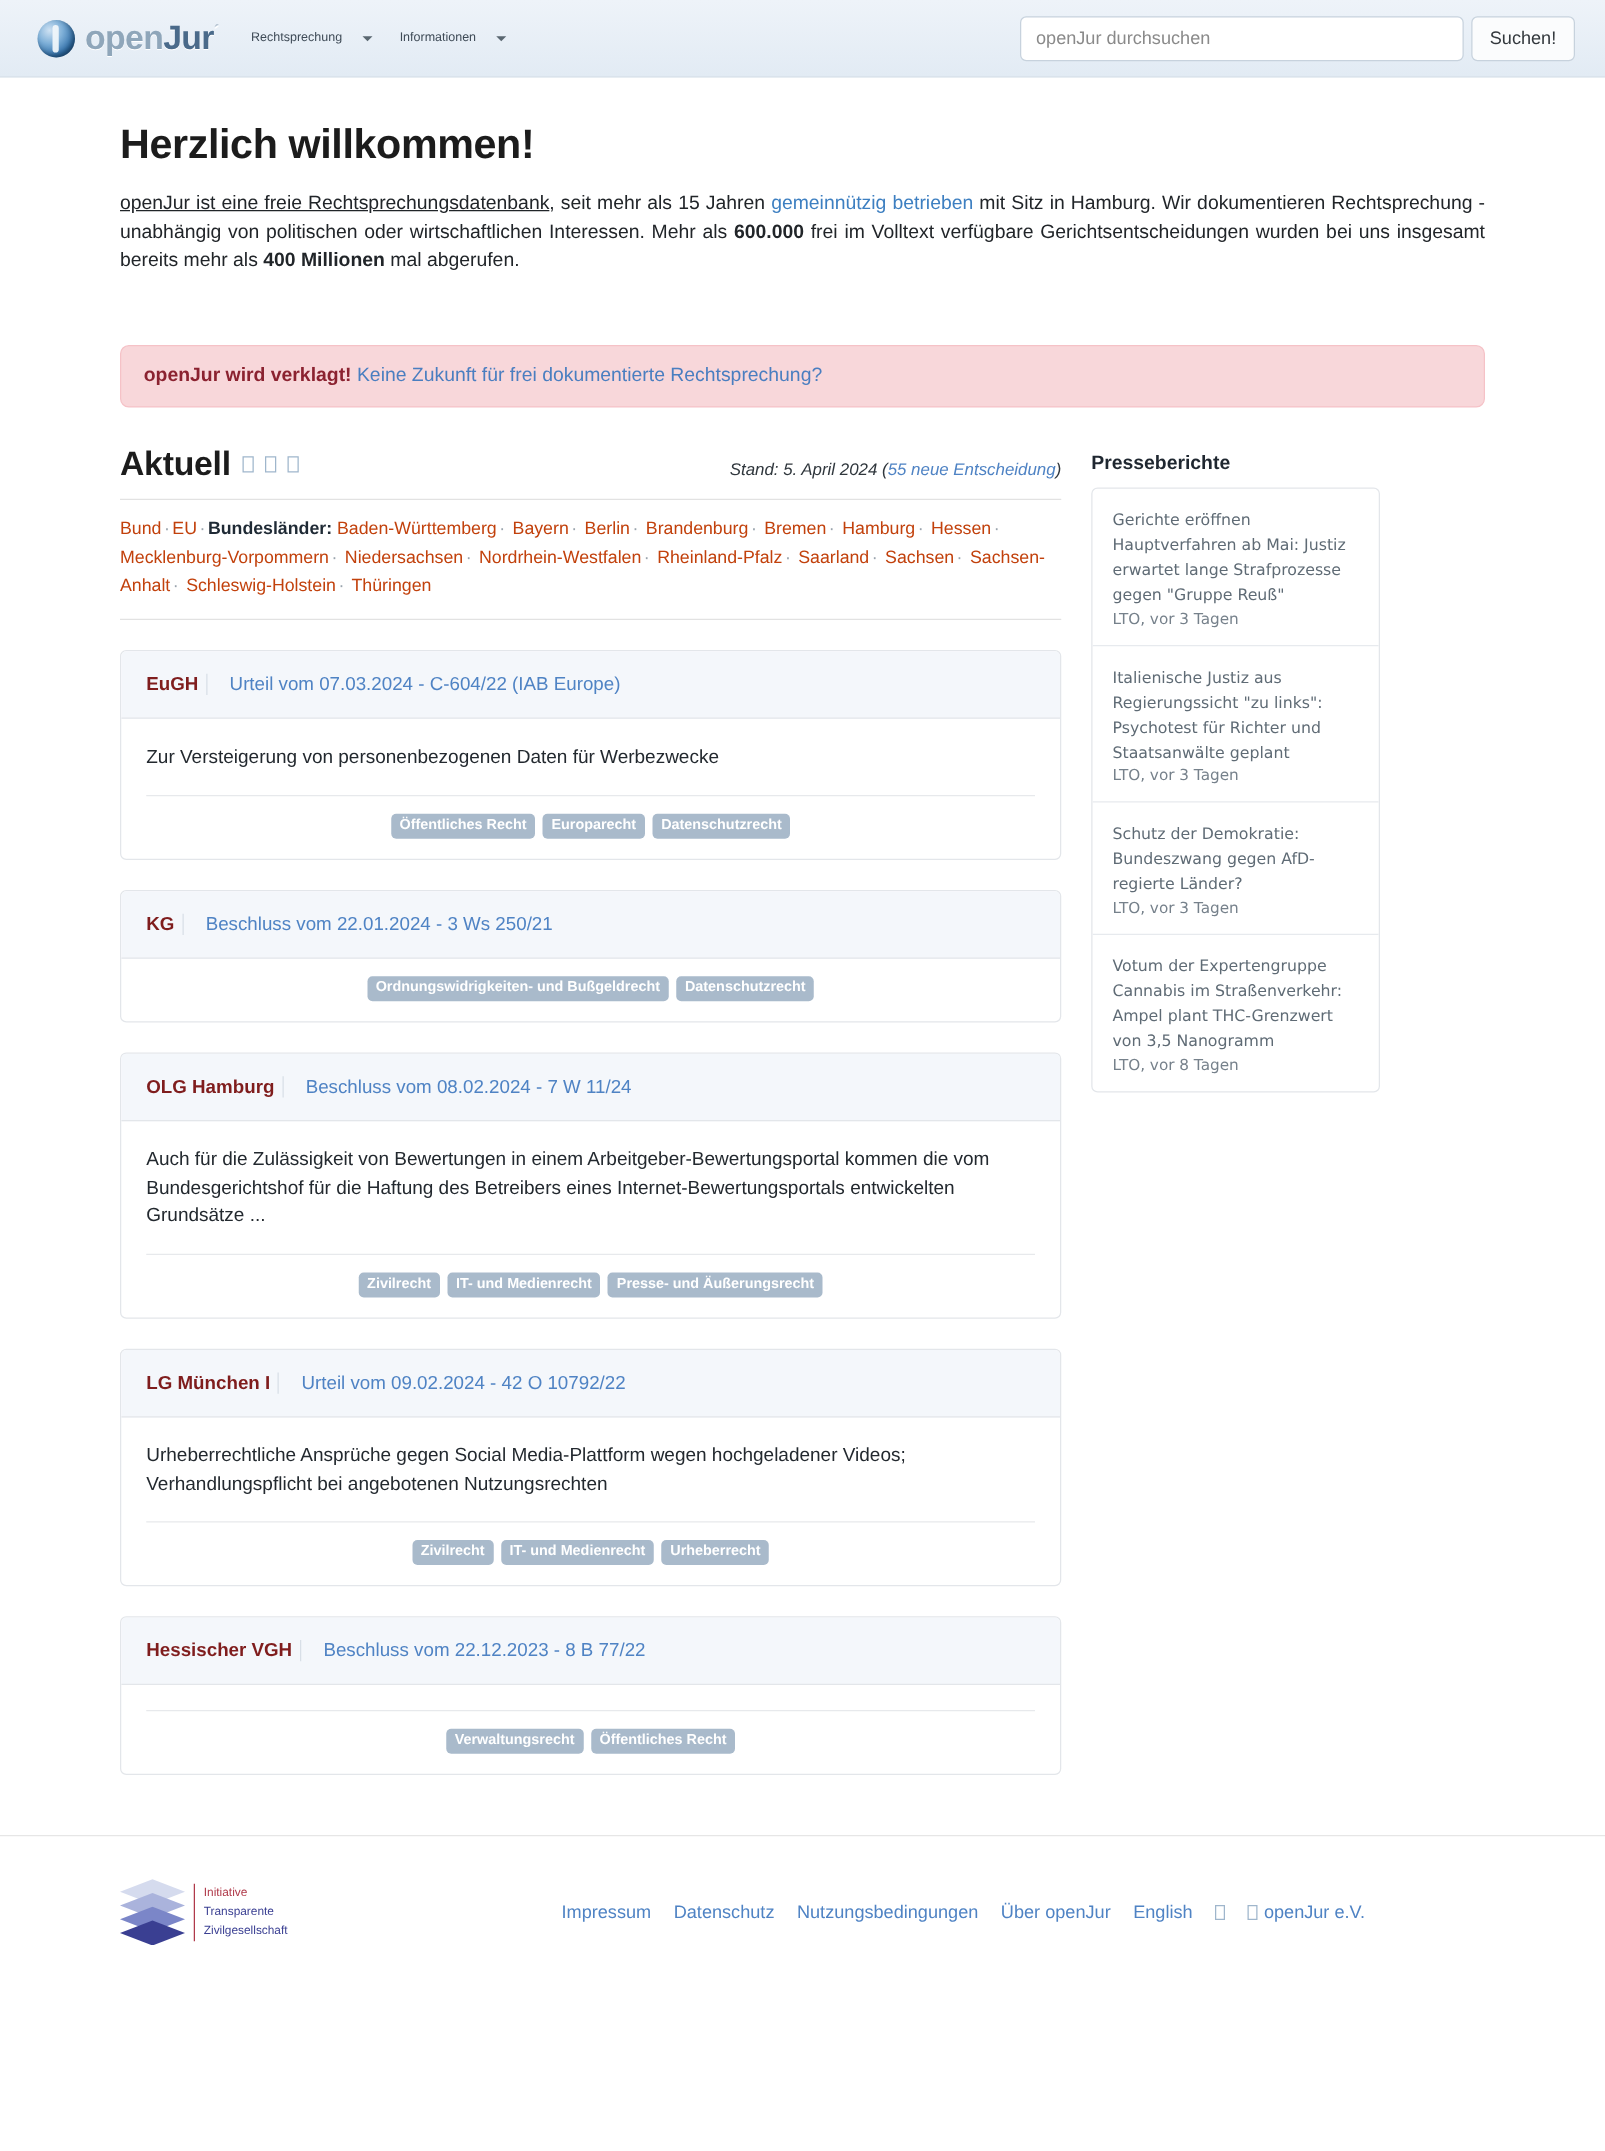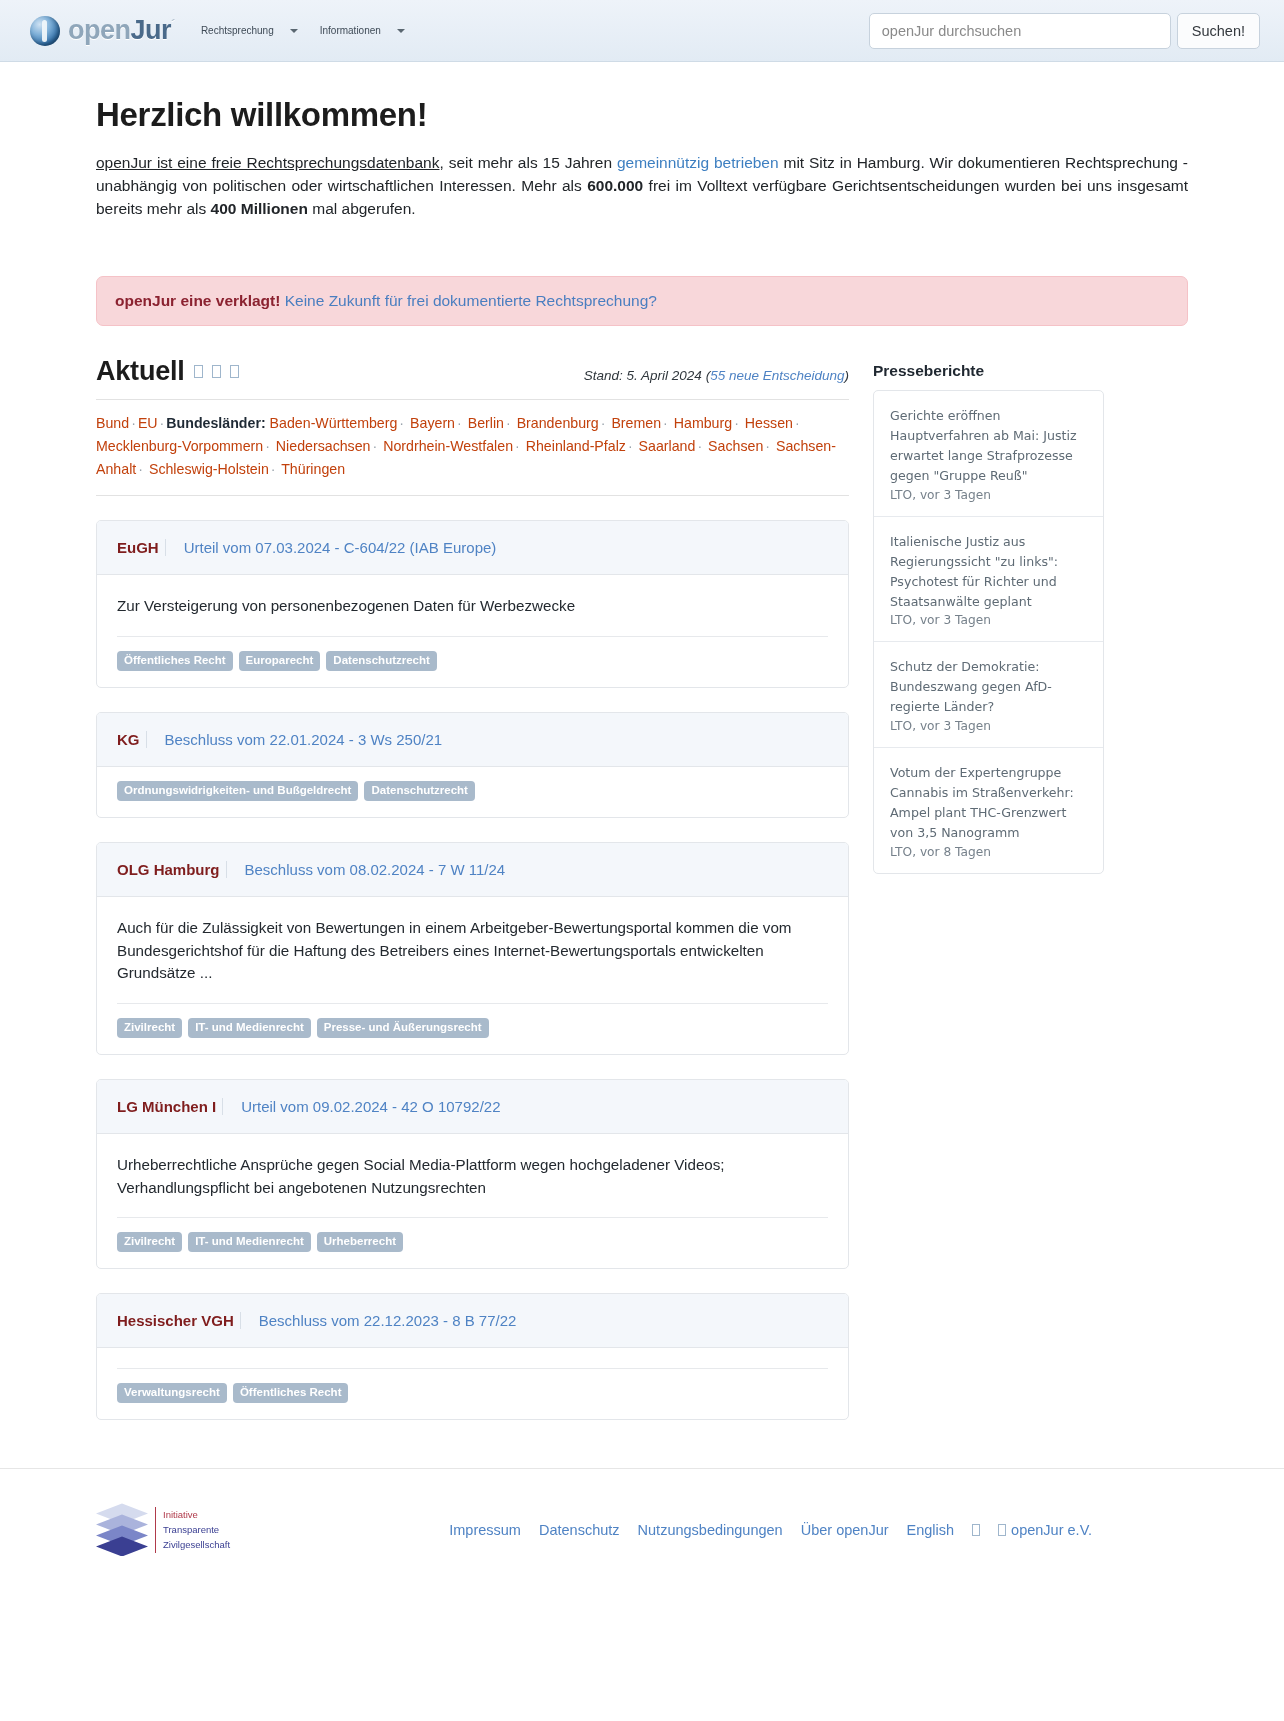--- a/index.html
+++ b/index.html
@@ -47,21 +47,21 @@
     font-size:10px;color:#3f4b57;cursor:pointer;text-decoration:none;
     display:inline-flex;align-items:center;gap:16px;
   }
   .caret{
     width:0;height:0;border-left:4px solid transparent;border-right:4px solid transparent;
     border-top:4px solid #5a6771;display:inline-block;
   }
 
   .search-wrap{margin-left:auto;display:flex;align-items:center;gap:6px;}
   .search-input{
-    width:302px;height:36px;border:1px solid #c7d2dd;border-radius:5px;
+    width:355px;height:36px;border:1px solid #c7d2dd;border-radius:5px;
     background:#fff;padding:0 12px;font-size:14.5px;color:#6a6a6a;
     font-family:"Liberation Sans", sans-serif;
   }
   .search-input::placeholder{color:#8a8a8a;}
   .search-btn{
     height:36px;padding:0 14px;border:1px solid #c7d2dd;border-radius:5px;
     background:#fbfcfd;font-size:14.5px;color:#33383d;cursor:pointer;
     font-family:"Liberation Sans", sans-serif;
   }
 
@@ -121,21 +121,21 @@
     display:flex;align-items:center;padding:16px 20px;min-height:54px;
   }
   .court{
     font-size:15px;font-weight:700;color:#7f1d1d;padding-right:6px;
     border-right:1px solid #d8dfe7;white-space:nowrap;
   }
   .ref{font-size:15px;color:#4f83c4;text-decoration:none;padding-left:18px;}
   .card-body{padding:20px 20px 0 20px;}
   .summary{font-size:15.2px;line-height:1.48;color:#23292f;margin:0 0 18px 0;}
   .card-sep{border:0;border-top:1px solid #e7e9ec;margin:0;}
-  .tags{padding:14px 20px 16px 20px;display:flex;flex-wrap:wrap;gap:6px;}
+  .tags{padding:14px 20px 16px 20px;display:flex;flex-wrap:wrap;gap:6px;justify-content:center;}
   .tag{
     background:#a9bacb;color:#ffffff;font-size:11.5px;font-weight:700;
     border-radius:4px;padding:3px 7px 4px 7px;line-height:1.15;white-space:nowrap;
   }
 
   
   .side-title{font-size:15.5px;font-weight:700;color:#1f2730;margin:0 0 10px 0;}
   .press-box{border:1px solid #e3e6ea;border-radius:5px;overflow:hidden;background:#fff;}
   .press-item{padding:15px 16px 14px 16px;border-bottom:1px solid #e7eaee;
     font-family:"DejaVu Sans", sans-serif;}
@@ -190,21 +190,21 @@
   </div>
 </div>
 
 <div class="page">
 <div class="wrap">
 
   <h1 class="welcome">Herzlich willkommen!</h1>
 
   <p class="intro"><a class="uline" href="#">openJur ist eine freie Rechtsprechungsdatenbank</a><span>, seit mehr als 15 Jahren </span><a href="#">gemeinnützig betrieben</a><span> mit Sitz in Hamburg. Wir dokumentieren Rechtsprechung - unabhängig von politischen oder wirtschaftlichen Interessen. Mehr als </span><b>600.000</b><span> frei im Volltext verfügbare Gerichtsentscheidungen wurden bei uns insgesamt bereits mehr als </span><b>400 Millionen</b><span> mal abgerufen.</span></p>
 
-  <div class="alert"><b>openJur eine verklagt!</b> <a href="#">Keine Zukunft für frei dokumentierte Rechtsprechung?</a></div>
+  <div class="alert"><b>openJur wird verklagt!</b> <a href="#">Keine Zukunft für frei dokumentierte Rechtsprechung?</a></div>
 
   <div class="cols">
 
     <div class="main-col">
 
       <div class="aktuell-head">
         <div class="aktuell-title">
           <span>Aktuell</span>
           <span class="glyphbox"></span>
           <span class="glyphbox"></span>

